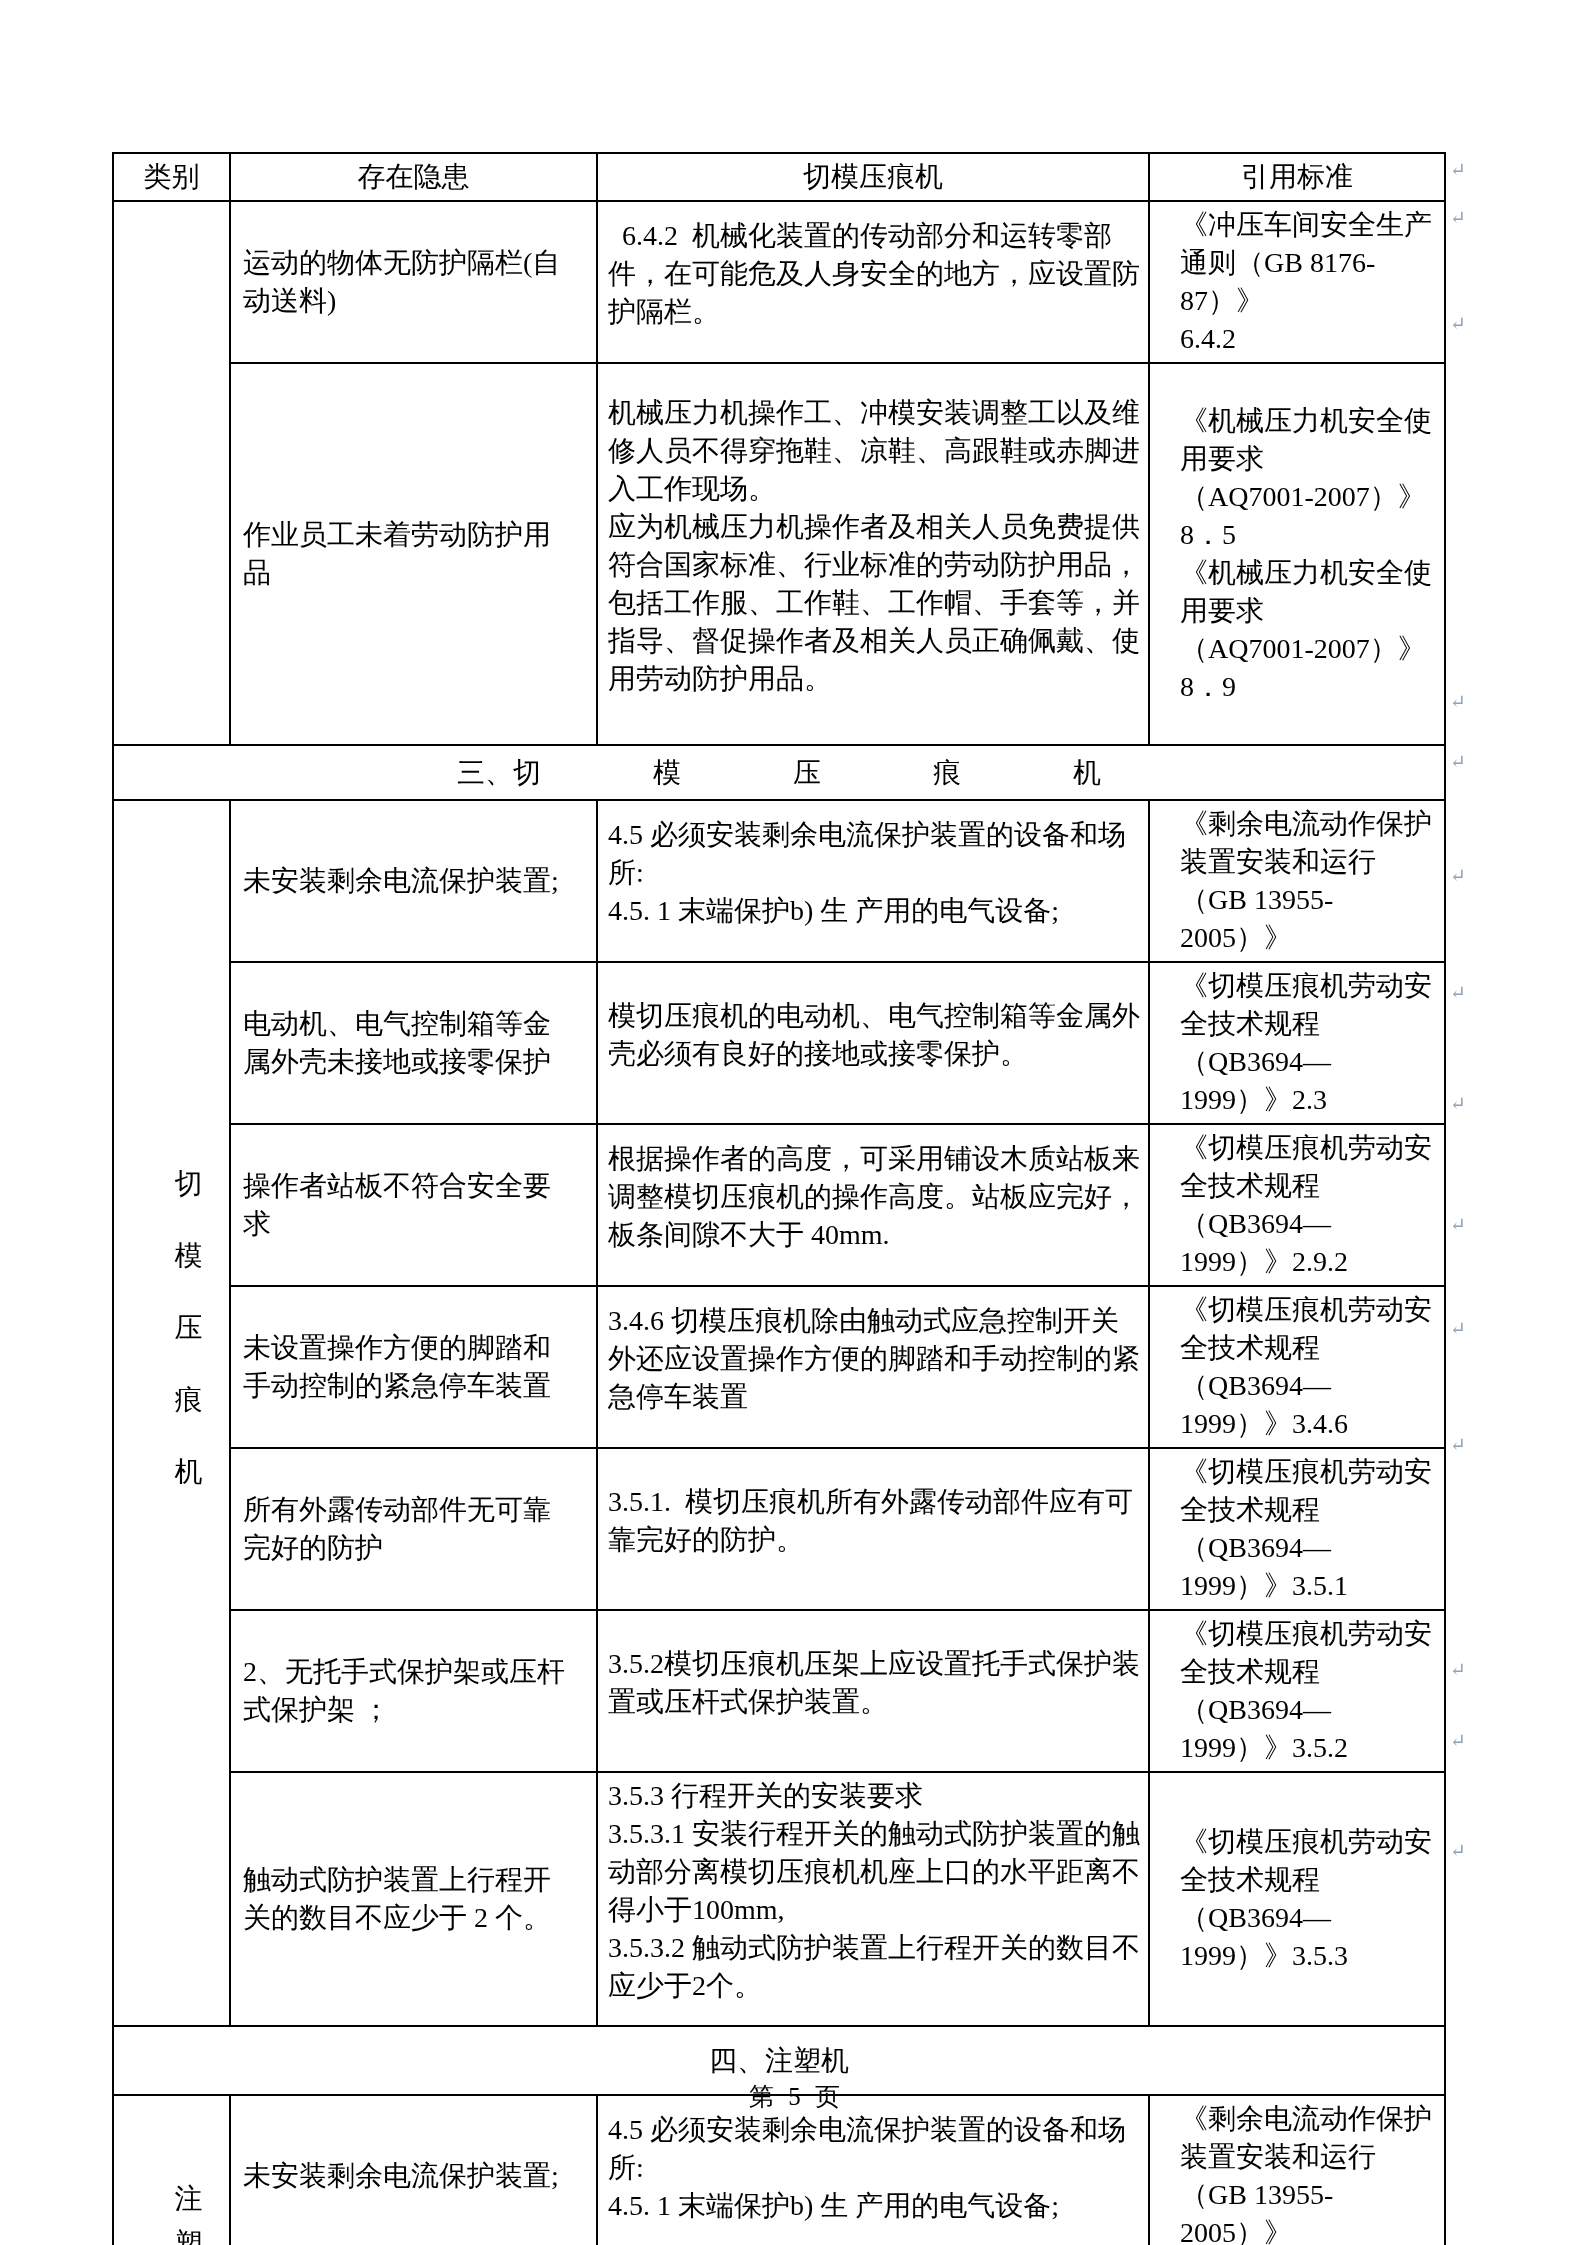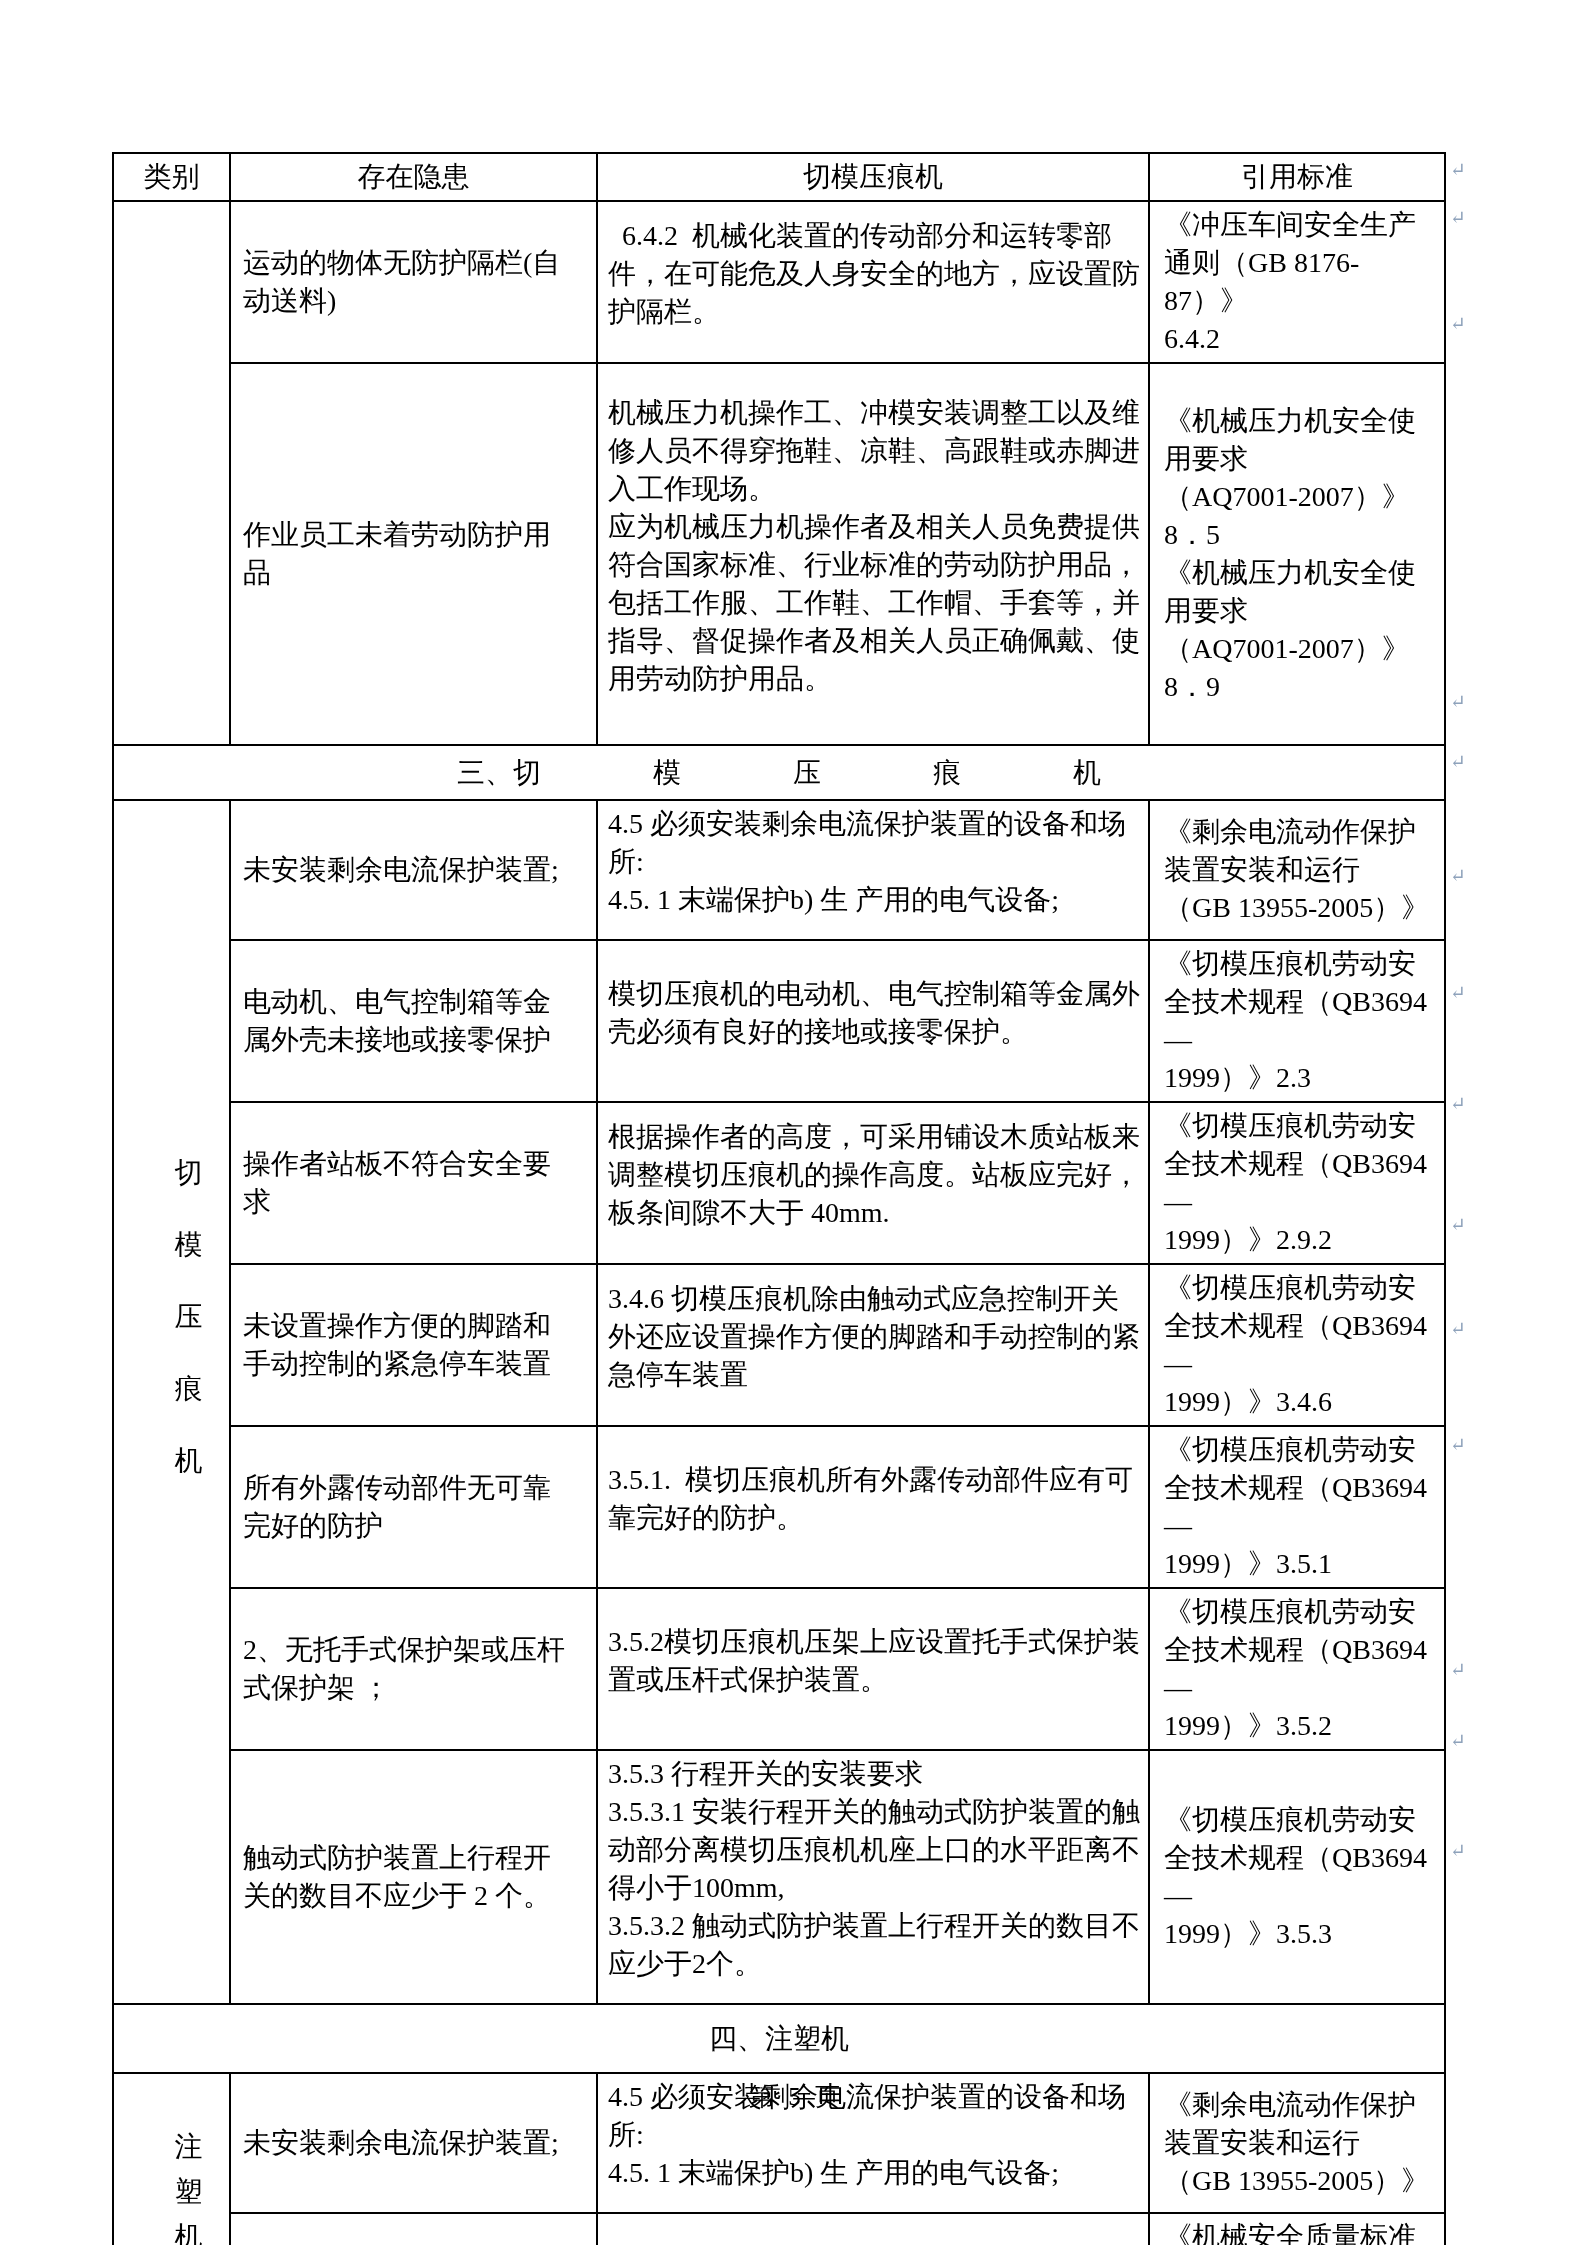--- a/index.html
+++ b/index.html
@@ -31,21 +31,21 @@
   td.th { text-align: center; padding: 2px 4px; }
   td.hazard { padding: 4px 23px 4px 12px; }
   td.measure {
     vertical-align: top;
     white-space: pre-wrap;
     padding: 4px 6px 20px 10px;
   }
   td.measure.mid { vertical-align: middle; }
   td.citation {
     white-space: pre-wrap;
-    padding: 4px 6px 4px 14px;
+    padding: 4px 6px 4px 30px;
   }
   td.section-cell { text-align: center; padding: 2px 15px; }
   td.cat-cell { text-align: center; padding: 0; }
   .cat-inner {
     display: inline-block;
     width: 30px;
     word-break: break-all;
     text-align: center;
     margin-left: 34px;
   }

